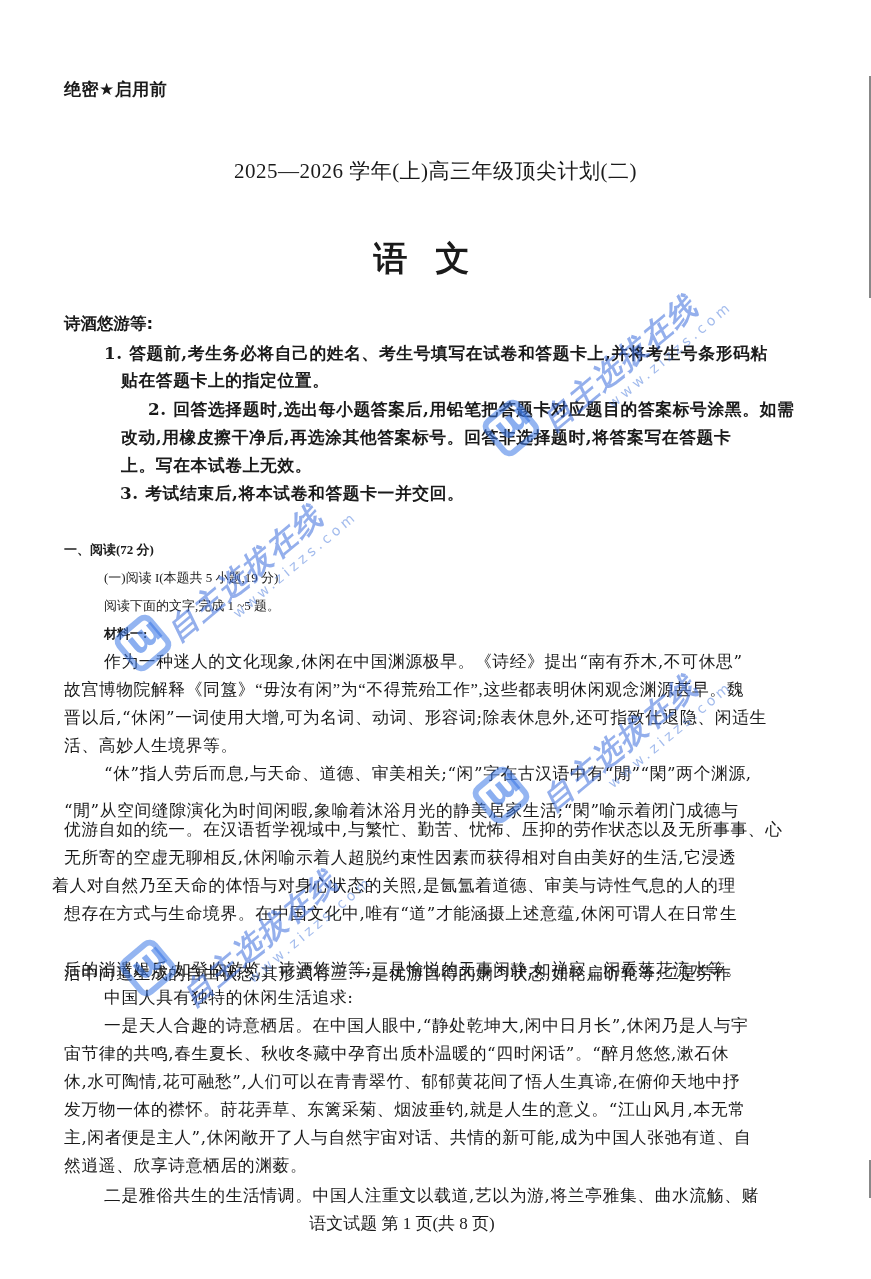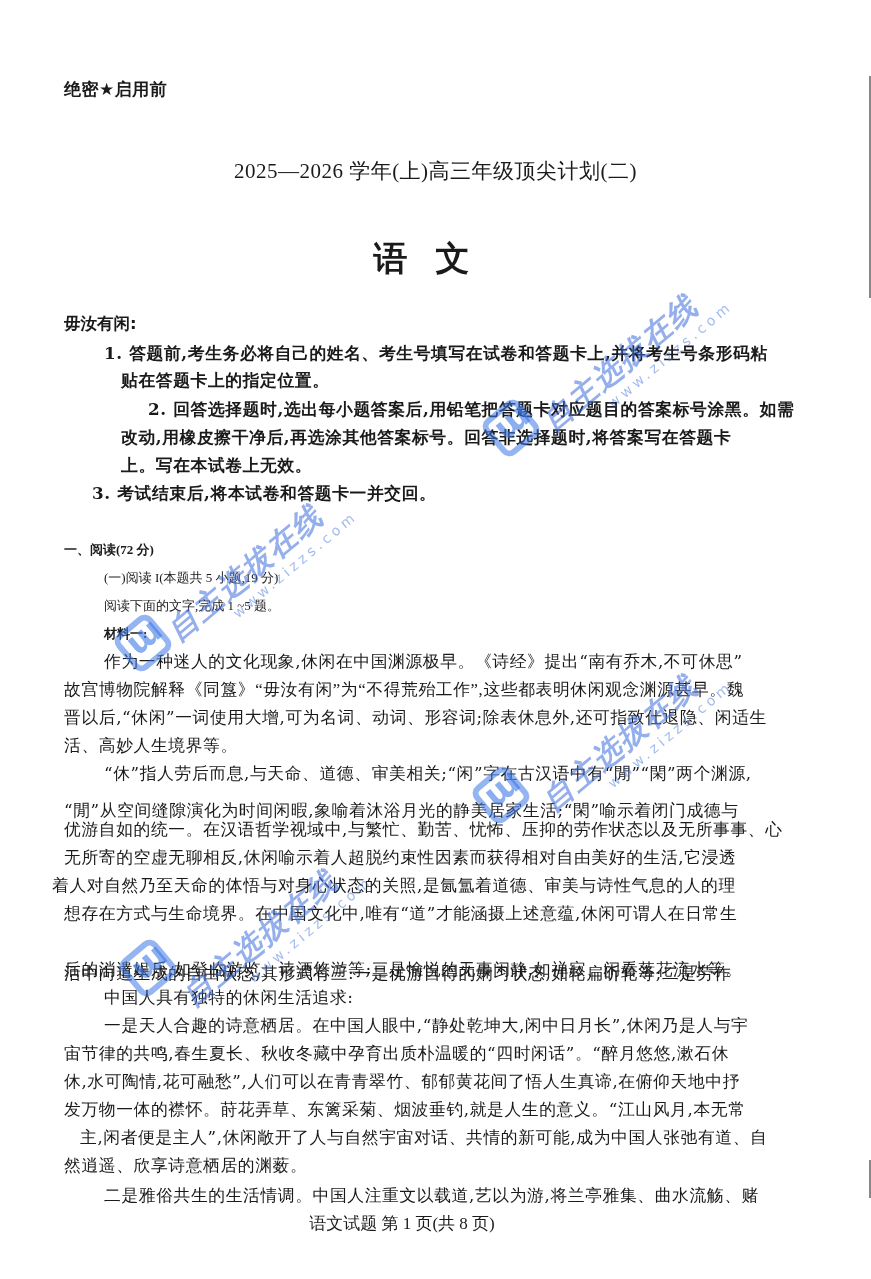--- a/index.html
+++ b/index.html
@@ -26,28 +26,28 @@
   .logo { position: absolute; width: 46px; height: 46px; border: 6px solid rgba(60,120,230,0.55); border-radius: 10px; transform: rotate(-40deg); box-sizing: border-box; pointer-events: none; }
   .logo::before { content: "ɯ"; position: absolute; left: 4px; top: -8px; font-size: 34px; color: rgba(60,120,230,0.6); font-family: "DejaVu Sans", sans-serif; font-weight: bold; }
 </style>
 </head>
 <body>
 
 <div class="abs secret">绝密★启用前</div>
 <div class="abs exam-title">2025—2026 学年(上)高三年级顶尖计划(二)</div>
 <div class="abs subject"><span>语文</span></div>
 
-<div class="abs notice-head">毋汝有闲:</div>
+<div class="abs notice-head">诗酒悠游等:</div>
 <div>
   <div class="line txt bold" style="left:104px; top:340px;">1. 答题前,考生务必将自己的姓名、考生号填写在试卷和答题卡上,并将考生号条形码粘</div>
   <div class="line txt bold" style="left:121px; top:367px;">贴在答题卡上的指定位置。</div>
   <div class="line txt bold" style="left:104px; top:396px;margin-left:44px;">2. 回答选择题时,选出每小题答案后,用铅笔把答题卡对应题目的答案标号涂黑。如需</div>
   <div class="line txt bold" style="left:121px; top:424px;">改动,用橡皮擦干净后,再选涂其他答案标号。回答非选择题时,将答案写在答题卡</div>
   <div class="line txt bold" style="left:121px; top:452px;">上。写在本试卷上无效。</div>
-  <div class="line txt bold" style="left:92px; top:480px;">3. 考试结束后,将本试卷和答题卡一并交回。</div>
+  <div class="line txt bold" style="left:120px; top:480px;">3. 考试结束后,将本试卷和答题卡一并交回。</div>
 </div>
 
 <div class="line" style="left:64px; top:536px; font-weight:bold;">一、阅读(72 分)</div>
 <div class="line" style="left:104px; top:564px;">(一)阅读 I(本题共 5 小题,19 分)</div>
 <div class="line" style="left:104px; top:592px;">阅读下面的文字,完成 1 ~5 题。</div>
 <div class="line" style="left:104px; top:620px; font-weight:bold;">材料一:</div>
 
 <div>
   <div class="line txt" style="left:104px; top:648px;">作为一种迷人的文化现象,休闲在中国渊源极早。《诗经》提出“南有乔木,不可休思”</div>
   <div class="line txt" style="left:64px; top:676px;font-family:Liberation Serif, serif;">故宫博物院解释《同簋》“毋汝有闲”为“不得荒殆工作”,这些都表明休闲观念渊源甚早。魏</div>
@@ -59,21 +59,21 @@
   <div class="line txt" style="left:64px; top:844px;">无所寄的空虚无聊相反,休闲喻示着人超脱约束性因素而获得相对自由美好的生活,它浸透</div>
   <div class="line txt" style="left:52px; top:872px;text-align:right;">着人对自然乃至天命的体悟与对身心状态的关照,是氤氲着道德、审美与诗性气息的人的理</div>
   <div class="line txt" style="left:64px; top:900px;">想存在方式与生命境界。在中国文化中,唯有“道”才能涵摄上述意蕴,休闲可谓人在日常生</div>
   <div class="line txt" style="left:64px; top:928px;margin-top:32px;">活中向道生成的自由状态,其形式有三:一是优游自得的娴习状态,如轮扁斫轮等;二是劳作</div>
   <div class="line txt" style="left:64px; top:956px;">后的消遣娱乐,如登临游览、诗酒悠游等;三是愉悦的无事闲静,如禅寂、闲看落花流水等。</div>
   <div class="line txt" style="left:104px; top:984px;">中国人具有独特的休闲生活追求:</div>
   <div class="line txt" style="left:104px; top:1012px;">一是天人合趣的诗意栖居。在中国人眼中,“静处乾坤大,闲中日月长”,休闲乃是人与宇</div>
   <div class="line txt" style="left:64px; top:1040px;">宙节律的共鸣,春生夏长、秋收冬藏中孕育出质朴温暖的“四时闲话”。“醉月悠悠,漱石休</div>
   <div class="line txt" style="left:64px; top:1068px;">休,水可陶情,花可融愁”,人们可以在青青翠竹、郁郁黄花间了悟人生真谛,在俯仰天地中抒</div>
   <div class="line txt" style="left:64px; top:1096px;">发万物一体的襟怀。莳花弄草、东篱采菊、烟波垂钓,就是人生的意义。“江山风月,本无常</div>
-  <div class="line txt" style="left:80px; top:1124px;">主,闲者便是主人”,休闲敞开了人与自然宇宙对话、共情的新可能,成为中国人张弛有道、自</div>
+  <div class="line txt" style="left:64px; top:1124px;">主,闲者便是主人”,休闲敞开了人与自然宇宙对话、共情的新可能,成为中国人张弛有道、自</div>
   <div class="line txt" style="left:64px; top:1152px;">然逍遥、欣享诗意栖居的渊薮。</div>
   <div class="line txt" style="left:104px; top:1182px;">二是雅俗共生的生活情调。中国人注重文以载道,艺以为游,将兰亭雅集、曲水流觞、赌</div>
 </div>
 
 <div class="rule" style="top:76px; height:222px;"></div>
 <div class="rule" style="top:1160px; height:38px;"></div>
 
 <div class="abs footer">语文试题   第 1 页(共 8 页)</div>
 
 <div class="wm wm-cn" style="left:560px; top:400px;">自主选拔在线</div>

